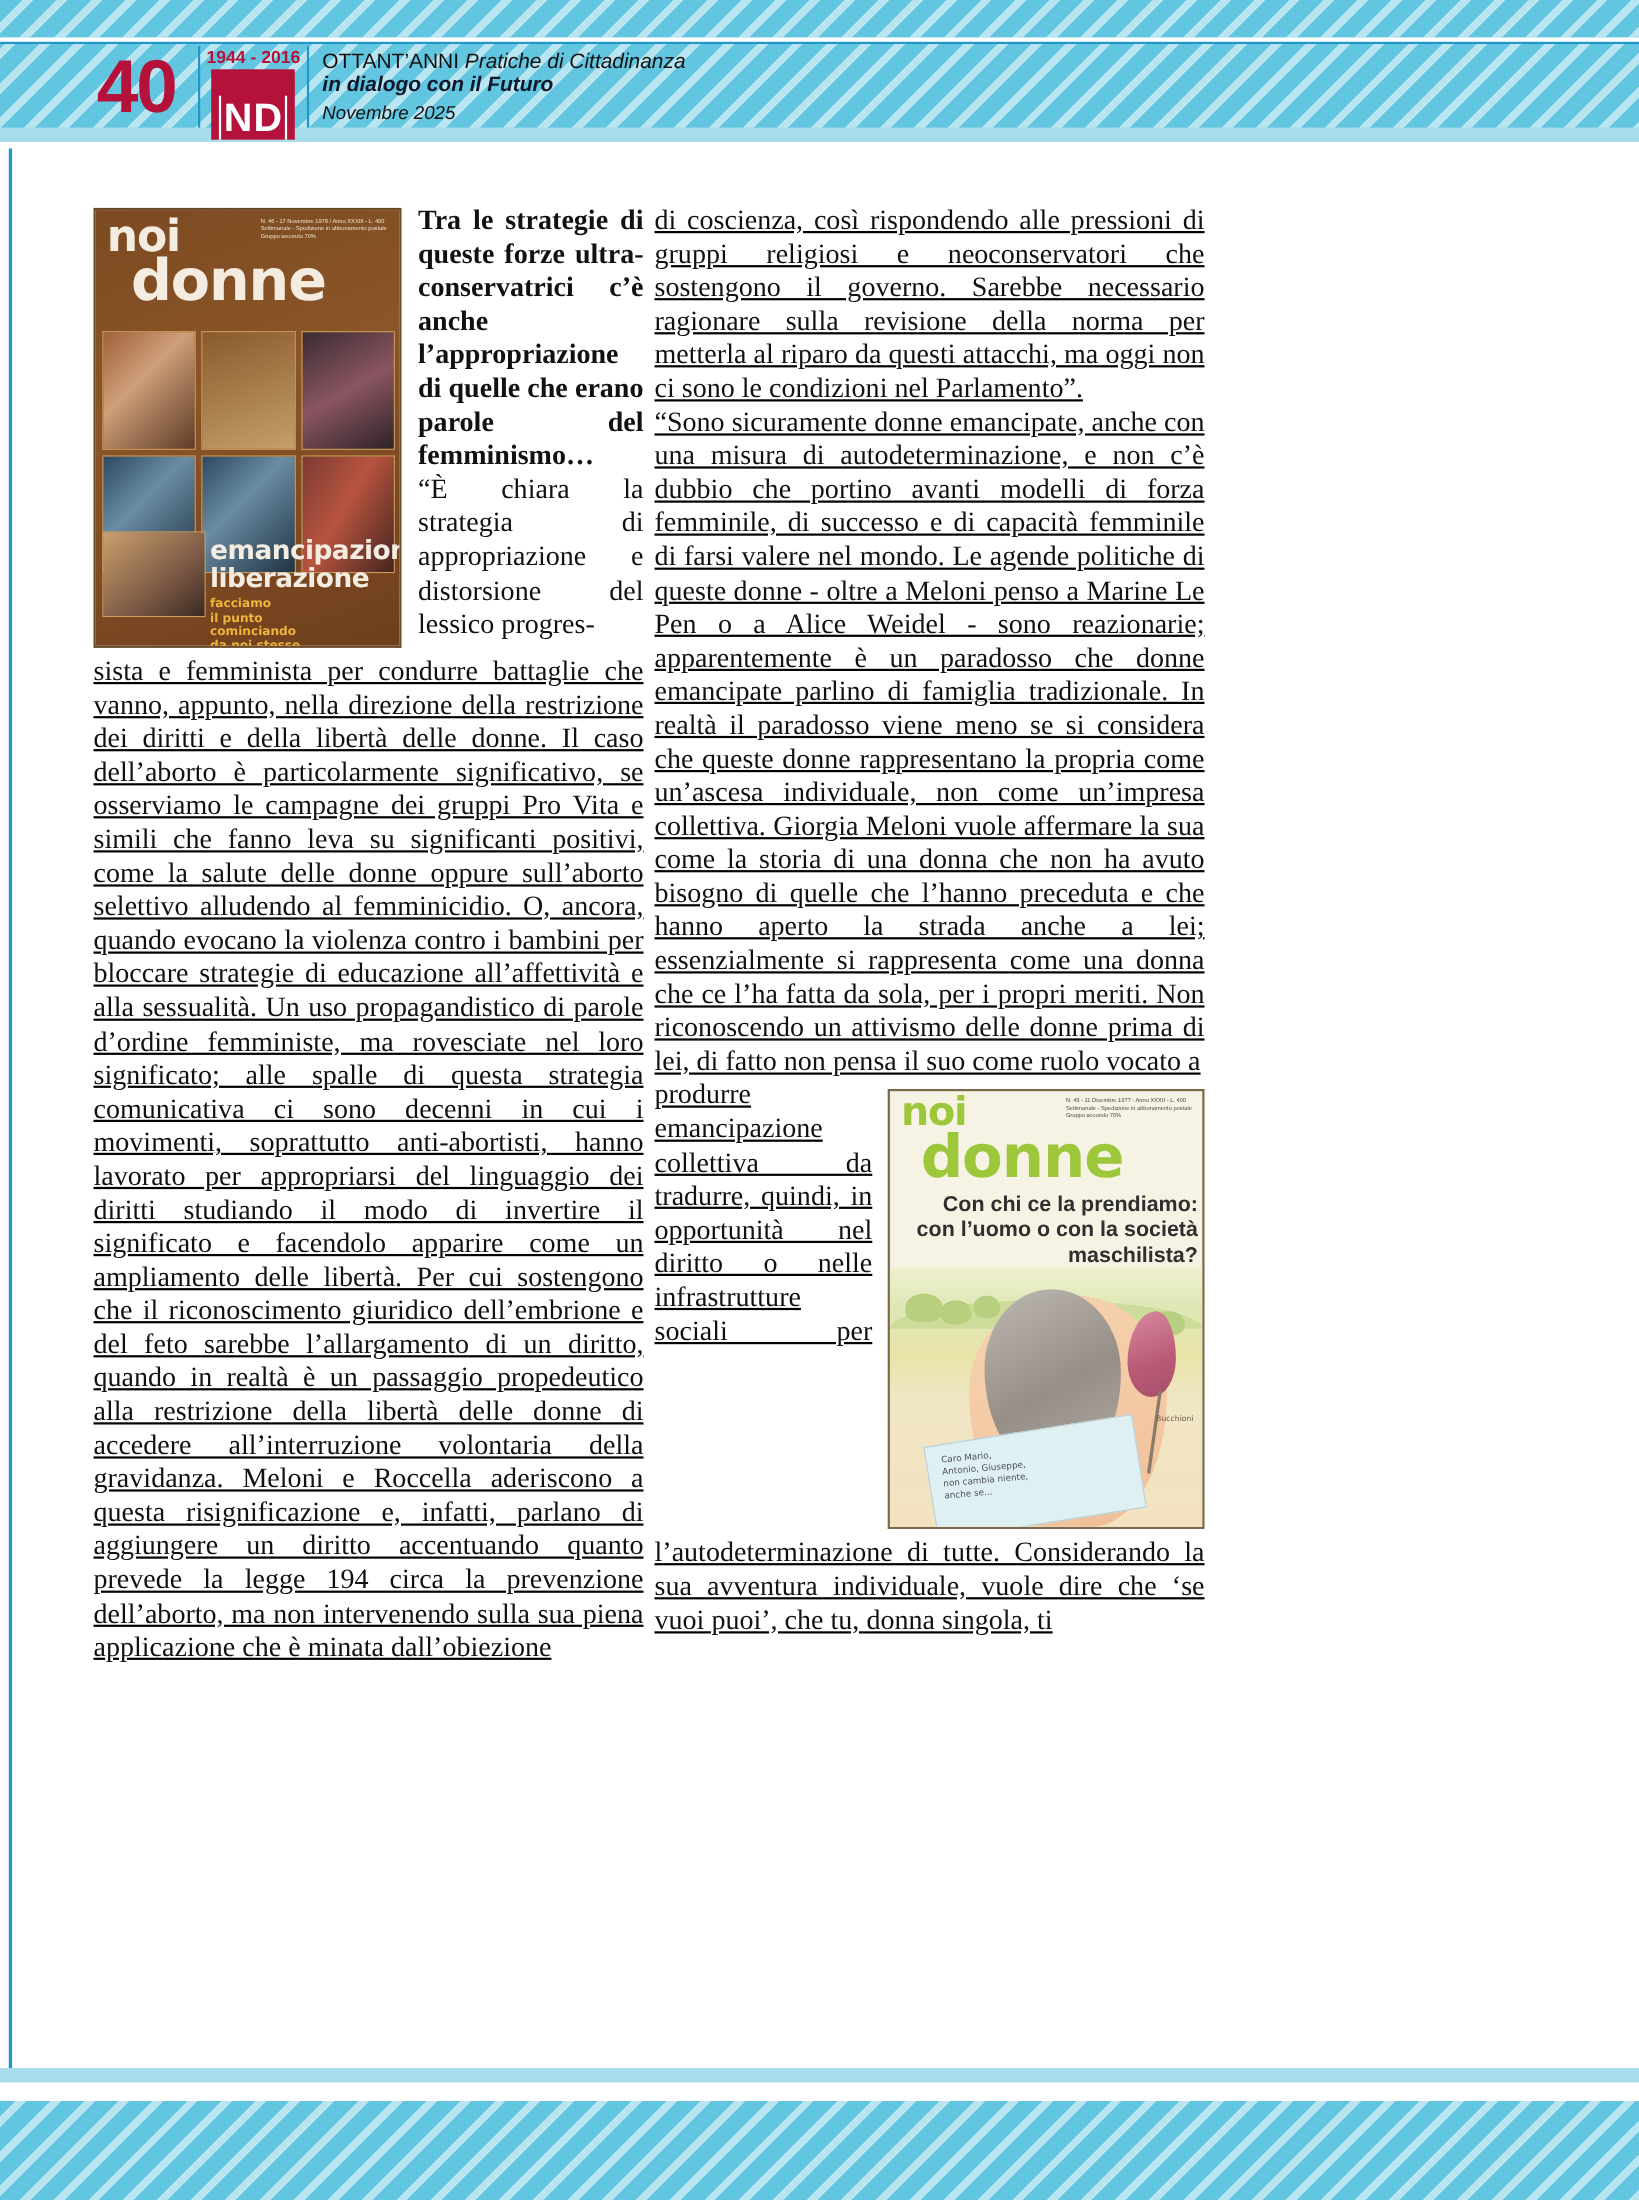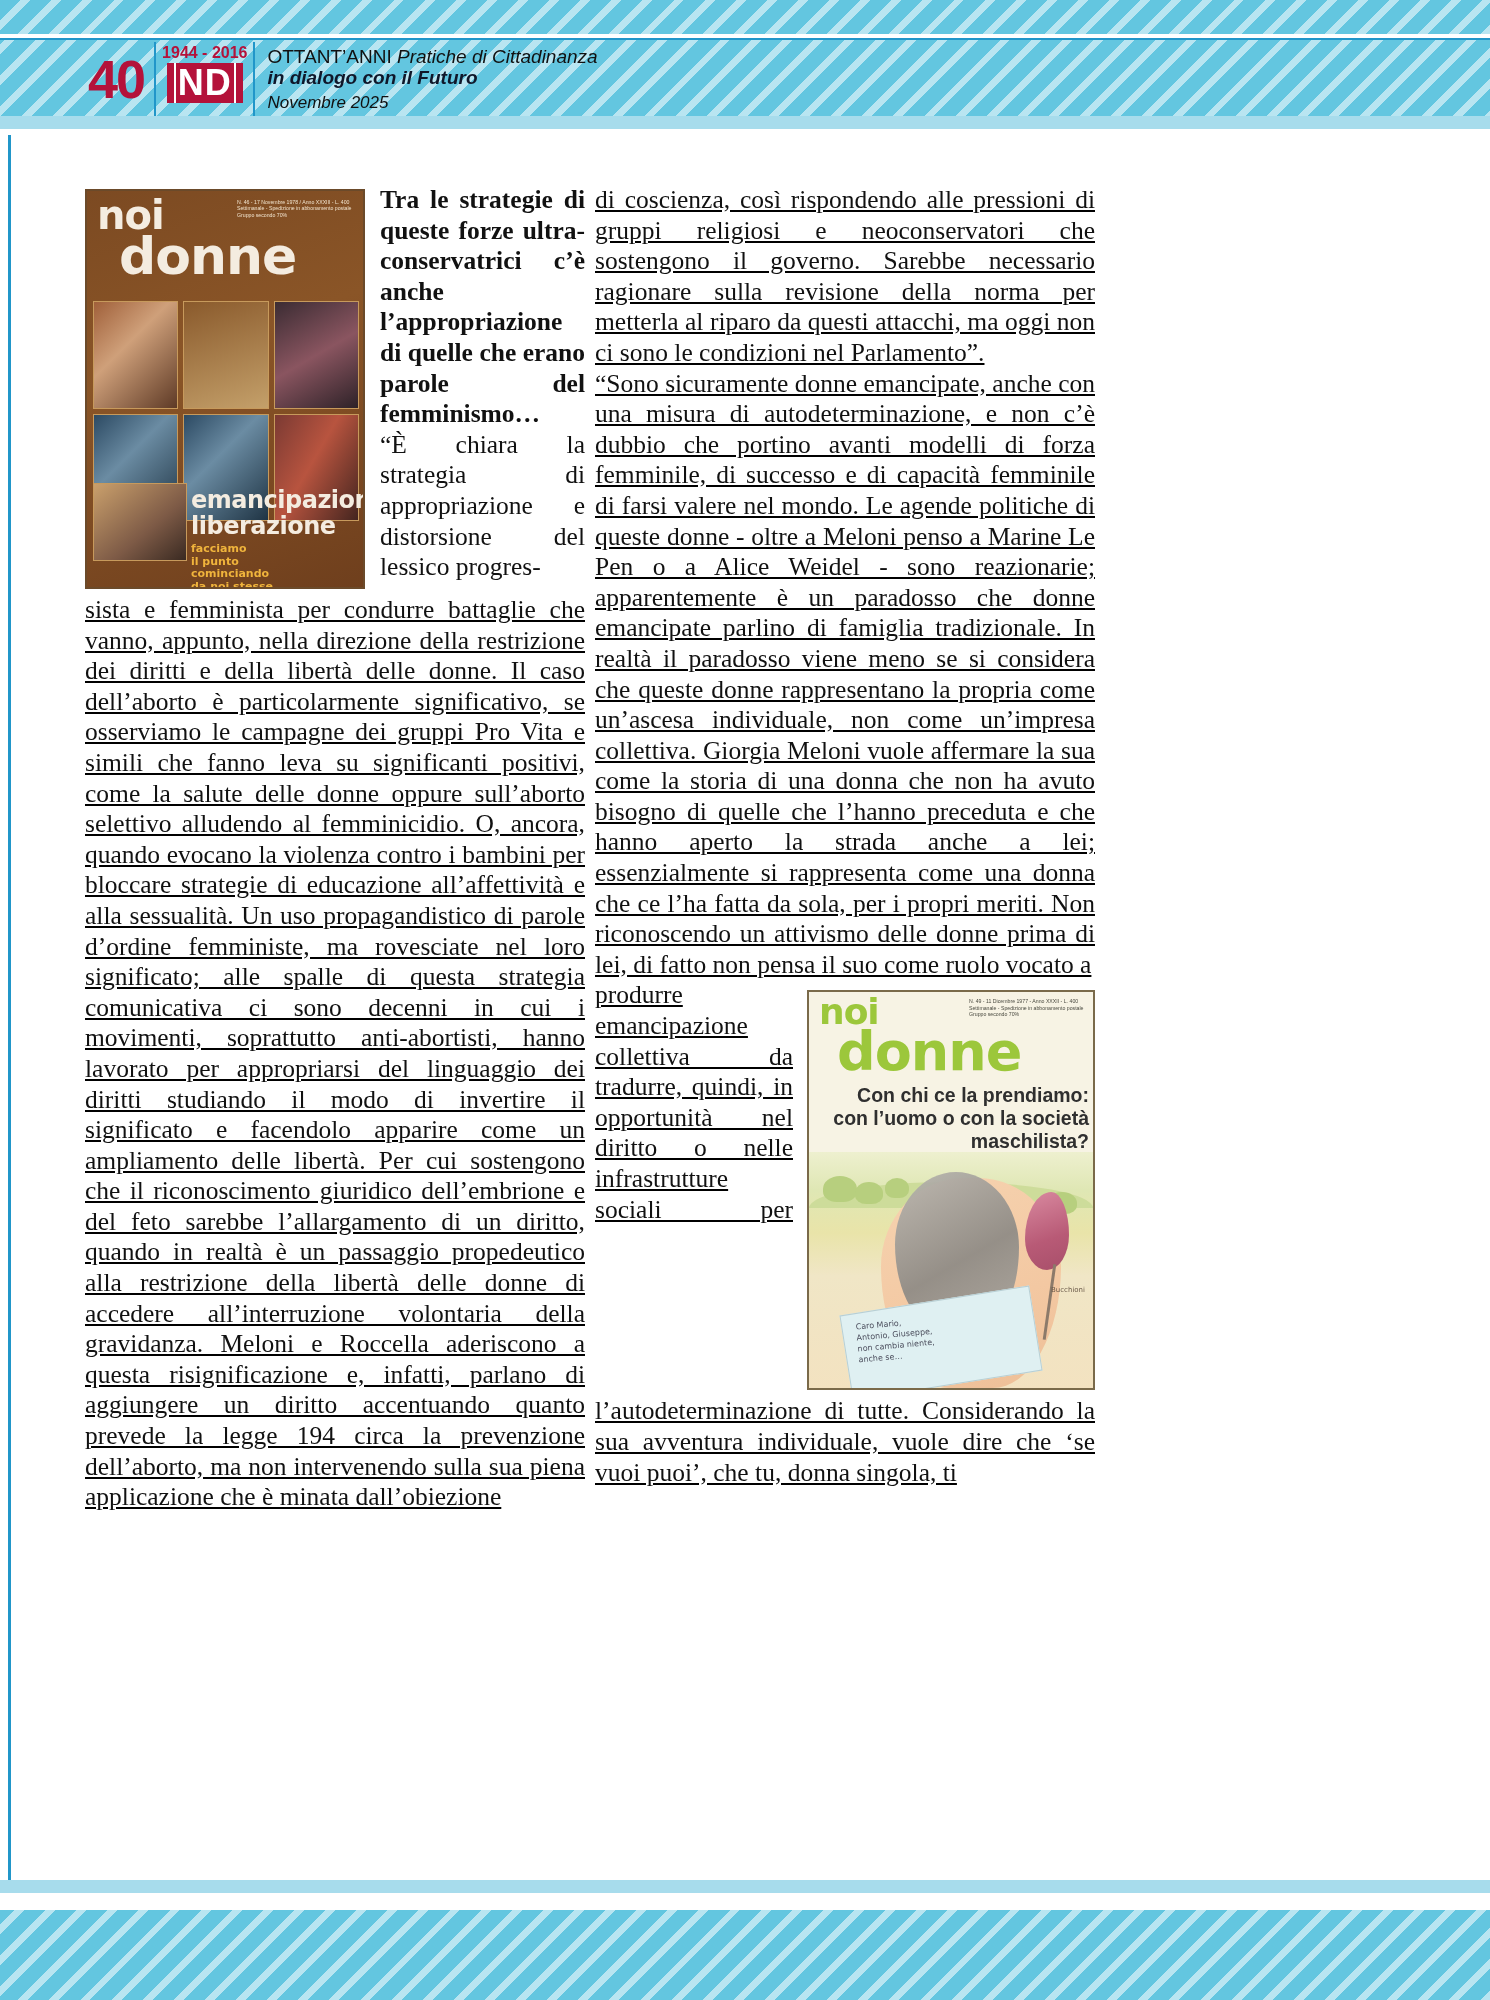--- a/index.html
+++ b/index.html
@@ -39,42 +39,43 @@
     position:absolute;left:8px;top:135px;width:3px;height:1745px;background:#2196c9;
   }
 
   
   #masthead{
     position:absolute;left:88px;top:38px;height:82px;
     display:flex;align-items:center;gap:0;
     font-family:"Liberation Sans", sans-serif;
   }
   #folio{
-    font-size:54px;font-weight:700;color:#b4123a;
-    letter-spacing:-2px;line-height:1;margin-right:10px;
+    font-size:68px;font-weight:700;color:#b4123a;
+    letter-spacing:-2px;line-height:1;margin-right:20px;
   }
   #nd-block{
     display:flex;flex-direction:column;align-items:center;
     border-left:2px solid #2196c9;border-right:2px solid #2196c9;
     padding:0 6px;height:74px;justify-content:flex-start;
   }
   #nd-years{
     color:#b4123a;font-weight:700;font-size:16px;letter-spacing:0px;
     line-height:18px;margin-top:2px;
   }
   #nd-logo{
     background:#b4123a;color:#ffffff;font-weight:700;font-size:36px;
     line-height:40px;width:76px;text-align:center;margin-top:1px;
     letter-spacing:1px;
     -webkit-text-stroke:0;
     position:relative;
   }
   #nd-logo span{
     display:inline-block;border:2px solid #fff;border-top:none;border-bottom:none;
     padding:0 2px;
+    margin-top:24px;
   }
   #head-text{margin-left:12px;line-height:1.12;}
   .hl1{font-size:19px;font-weight:400;color:#111;}
   .hl1 em{font-style:italic;}
   .hl2{font-size:19px;font-weight:700;font-style:italic;color:#0f172a;}
   .hl3{font-size:17px;font-style:italic;color:#111;margin-top:5px;}
 
   
   #page-body{
     position:absolute;left:85px;top:185px;width:1000px;

